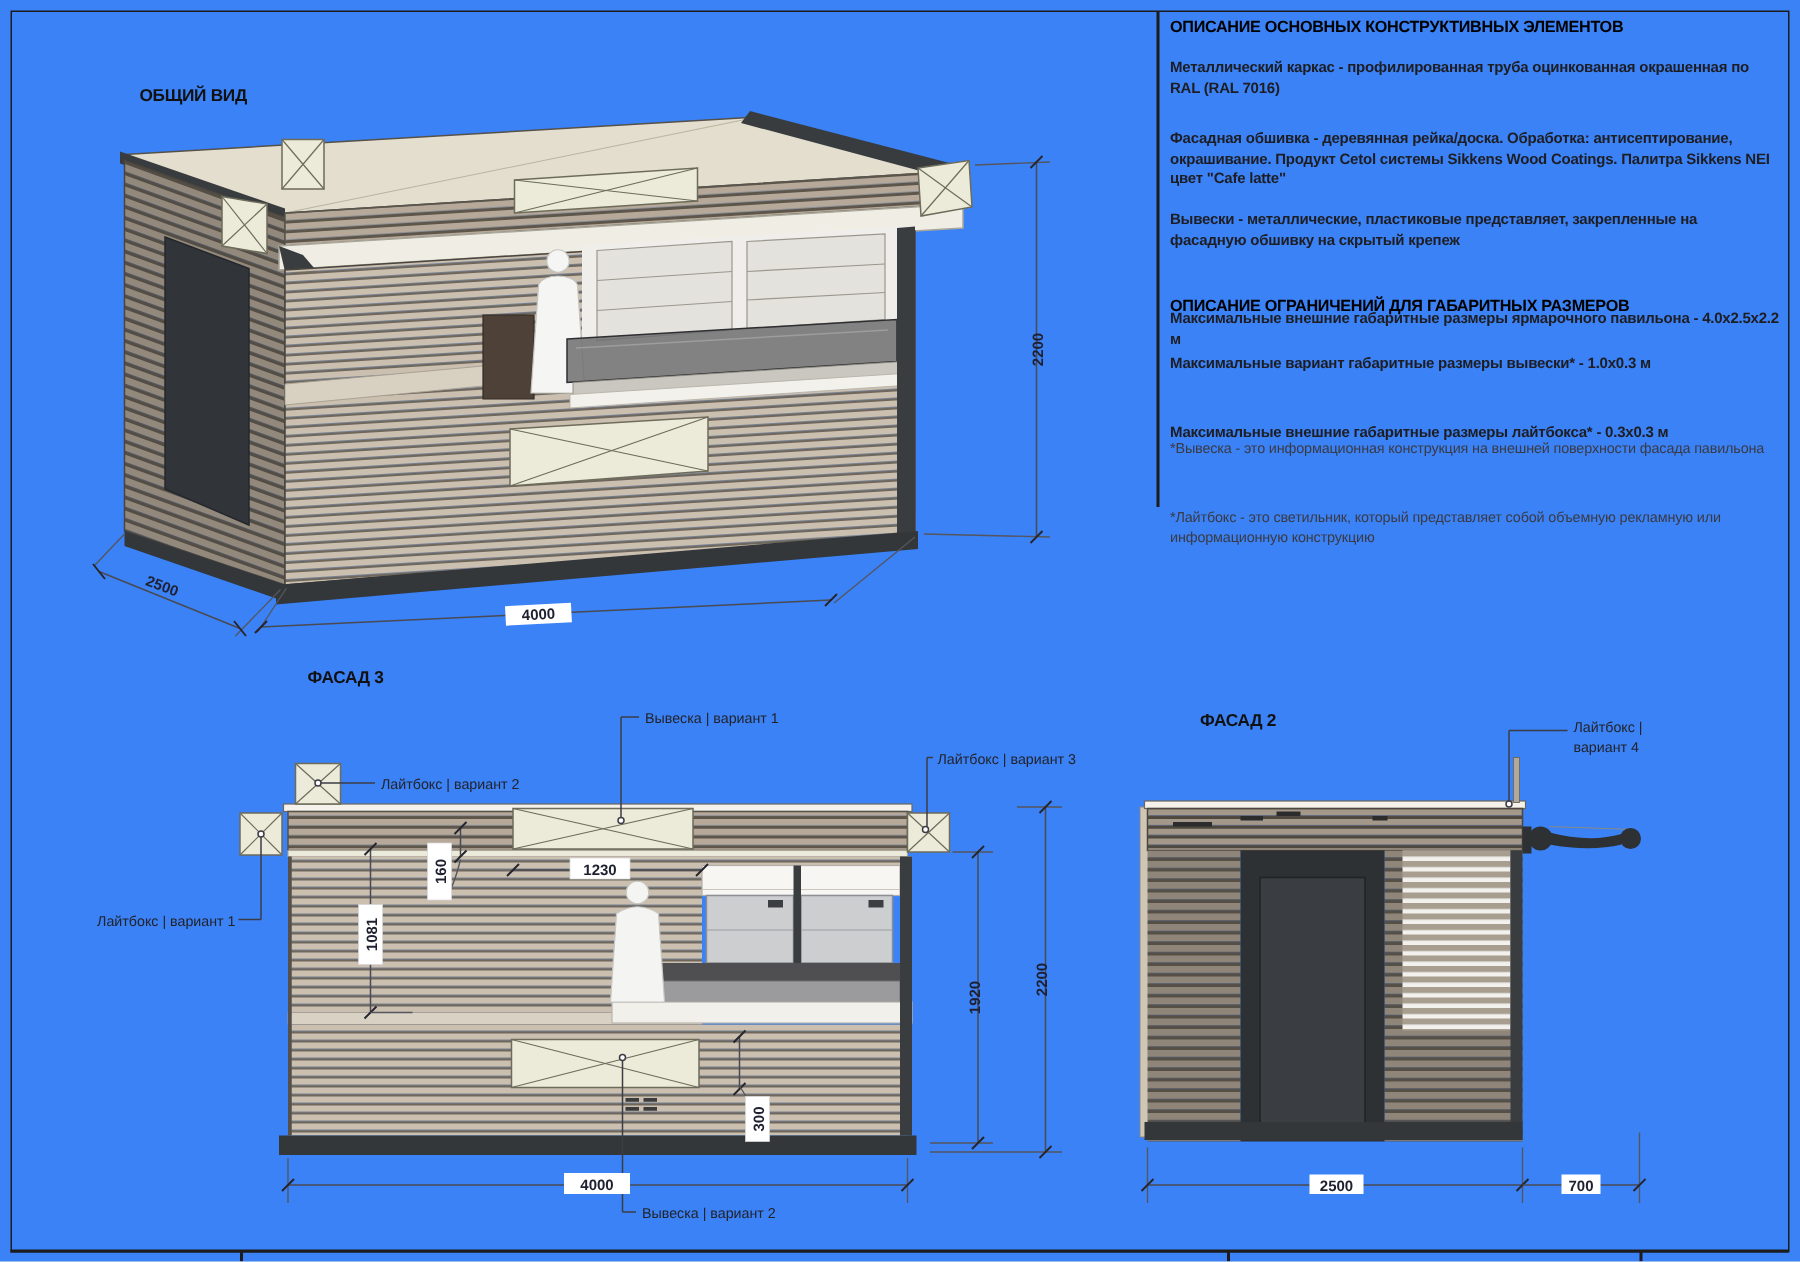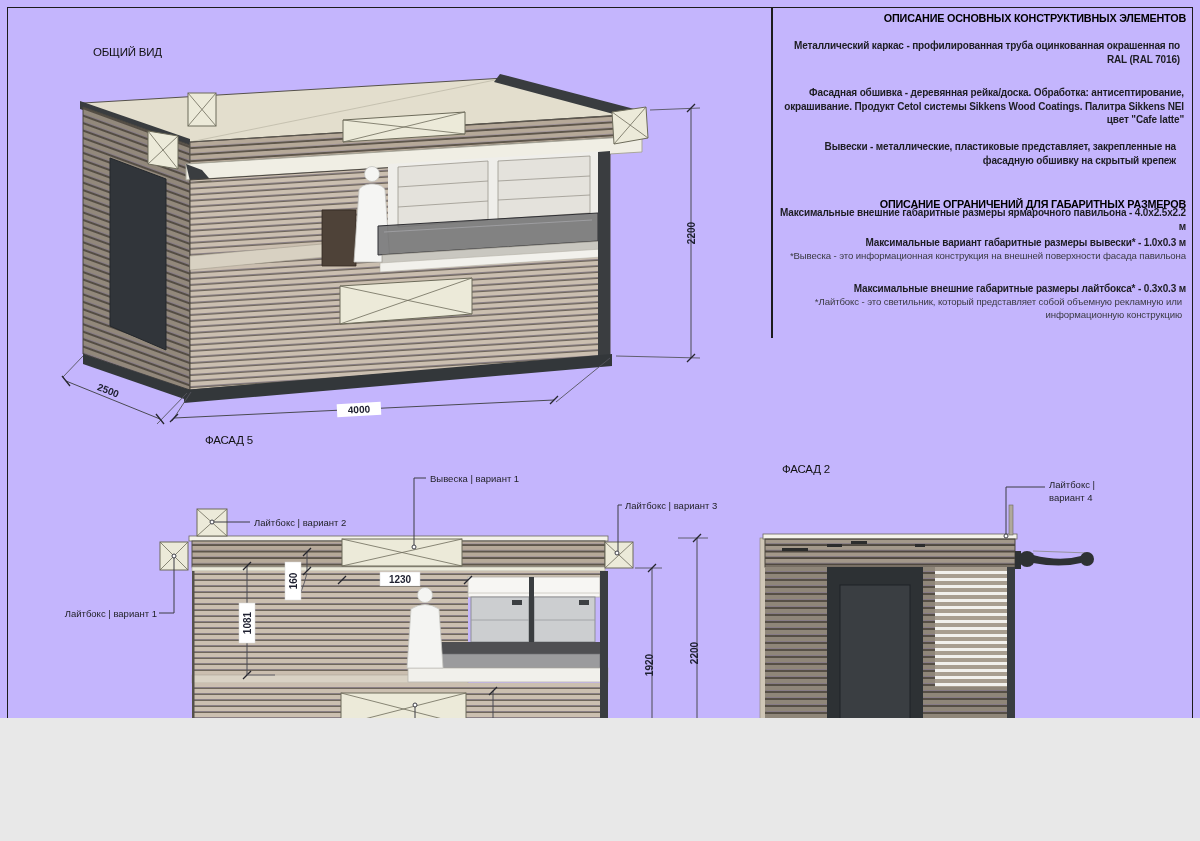--- a/index.html
+++ b/index.html
@@ -1,29 +1,29 @@
 <!DOCTYPE html>
 <html><head>
 <meta charset="utf-8">
 <style>
   html,body{margin:0;padding:0;background:#e8e8e8;}
-  #sheet{position:relative;width:1200px;height:718px;background:#c4b5fd;overflow:hidden;
-         font-family:"Liberation Sans",sans-serif;text-align:right;}
+  #sheet{position:relative;width:1200px;height:841px;background:#3b82f6;overflow:hidden;
+         font-family:"Liberation Sans",sans-serif;}
   .abs{position:absolute;}
   
   #frame{left:7px;top:7px;width:1184px;height:826px;border:1.6px solid #1c1c1c;}
   .vline{background:#1c1c1c;width:1.5px;}
   .hline{background:#1c1c1c;height:1.5px;}
   
-  .view-title{font-weight:normal;font-size:11.5px;color:#111;letter-spacing:-0.2px;}
+  .view-title{font-weight:bold;font-size:11.5px;color:#111;letter-spacing:-0.2px;margin-top:12px;}
   
   #specs{left:780px;top:10px;width:406px;color:#111;}
   .spec-h{font-weight:bold;font-size:10.8px;letter-spacing:-0.2px;line-height:13px;color:#000;}
   .spec-p{font-size:10px;line-height:13.5px;letter-spacing:-0.15px;color:#1d1d22;font-weight:bold;}
-  .spec-note{font-size:9.6px;line-height:13px;letter-spacing:-0.1px;color:#3a3a42;font-weight:normal;}
+  .spec-note{font-size:9.6px;line-height:13px;letter-spacing:-0.1px;color:#3a3a42;font-weight:normal;margin-top:44px;}
   
   svg text{font-family:"Liberation Sans",sans-serif;}
   .dimline{stroke:#4a4a52;stroke-width:1;fill:none;}
   .ext{stroke:#55555d;stroke-width:0.9;fill:none;}
   .tick{stroke:#26262e;stroke-width:1.3;fill:none;}
   .dimtxt{font-size:10px;font-weight:600;fill:#1e2030;}
   .callout{font-size:9.5px;fill:#23232a;}
   .leader{stroke:#3c3c44;stroke-width:1;fill:none;}
   .marker{stroke:#3c3c44;stroke-width:1;fill:#ffffff;}
   .xpanel{fill:#ecead9;stroke:#6d6b5a;stroke-width:1;}
@@ -197,21 +197,21 @@
       <line x1="560" y1="298" x2="506" y2="342" class="ext"></line>
       <line x1="124" y1="358" x2="504" y2="340" class="dimline"></line>
       <path d="M120,362 L128,354 M500,344 L508,336" class="tick"></path>
       <g transform="rotate(-3 309 350)">
         <rect x="287" y="343" width="44" height="13" fill="#ffffff"></rect>
         <text x="309" y="353" text-anchor="middle" class="dimtxt">4000</text>
       </g>
     </g>
   </svg>
 
-  <div class="abs view-title" style="left:205px;top:434px;">ФАСАД 5</div>
+  <div class="abs view-title" style="left:205px;top:434px;">ФАСАД 3</div>
 
   <svg class="abs" style="left:60px;top:455px;" width="660" height="370" viewBox="0 0 660 370">
 
     <g>
       <rect x="129" y="81" width="419" height="5" fill="#f4f2ea" stroke="#6a675f" stroke-width="0.8"></rect>
       <rect x="132" y="86" width="413" height="26" fill="url(#patFascia)" stroke="#55524a" stroke-width="1"></rect>
       <rect x="132" y="112" width="413" height="4" fill="#eceada" stroke="#a9a79a" stroke-width="0.7"></rect>
       <rect x="132" y="116" width="276" height="104" fill="url(#patWall)"></rect>
       <rect x="408" y="116" width="140" height="6" fill="url(#patWall)"></rect>
       <rect x="132" y="220" width="276" height="8" fill="#d9d2c4" stroke="#a59d8f" stroke-width="0.5"></rect>
@@ -350,21 +350,21 @@
     <g>
       <line x1="132" y1="317" x2="132" y2="347" class="ext"></line>
       <line x1="545" y1="317" x2="545" y2="347" class="ext"></line>
       <line x1="132" y1="335" x2="545" y2="335" class="dimline"></line>
       <path d="M128,339 L136,331 M541,339 L549,331" class="tick"></path>
       <rect x="316" y="327" width="44" height="14" fill="#ffffff"></rect>
       <text x="338" y="338" text-anchor="middle" class="dimtxt">4000</text>
     </g>
   </svg>
 
-  <div class="abs view-title" style="left:782px;top:463px;">ФАСАД 2</div>
+  <div class="abs view-title" style="left:800px;top:463px;">ФАСАД 2</div>
 
   <svg class="abs" style="left:745px;top:455px;" width="380" height="370" viewBox="0 0 380 370">
     <g>
       <rect x="15" y="83" width="6" height="220" fill="#cfc6b6" stroke="#8a8478" stroke-width="0.6"></rect>
       <rect x="18" y="79" width="254" height="5" fill="#f4f2ea" stroke="#6a675f" stroke-width="0.8"></rect>
       <rect x="20" y="84" width="250" height="28" fill="url(#patFasciaD)" stroke="#4c463e" stroke-width="1"></rect>
       <rect x="37" y="93" width="26" height="3" fill="#2c2c2c"></rect>
       <rect x="82" y="89" width="15" height="3" fill="#2c2c2c"></rect>
       <rect x="106" y="86" width="16" height="3" fill="#2c2c2c"></rect>
       <rect x="170" y="89" width="10" height="3" fill="#2c2c2c"></rect>

